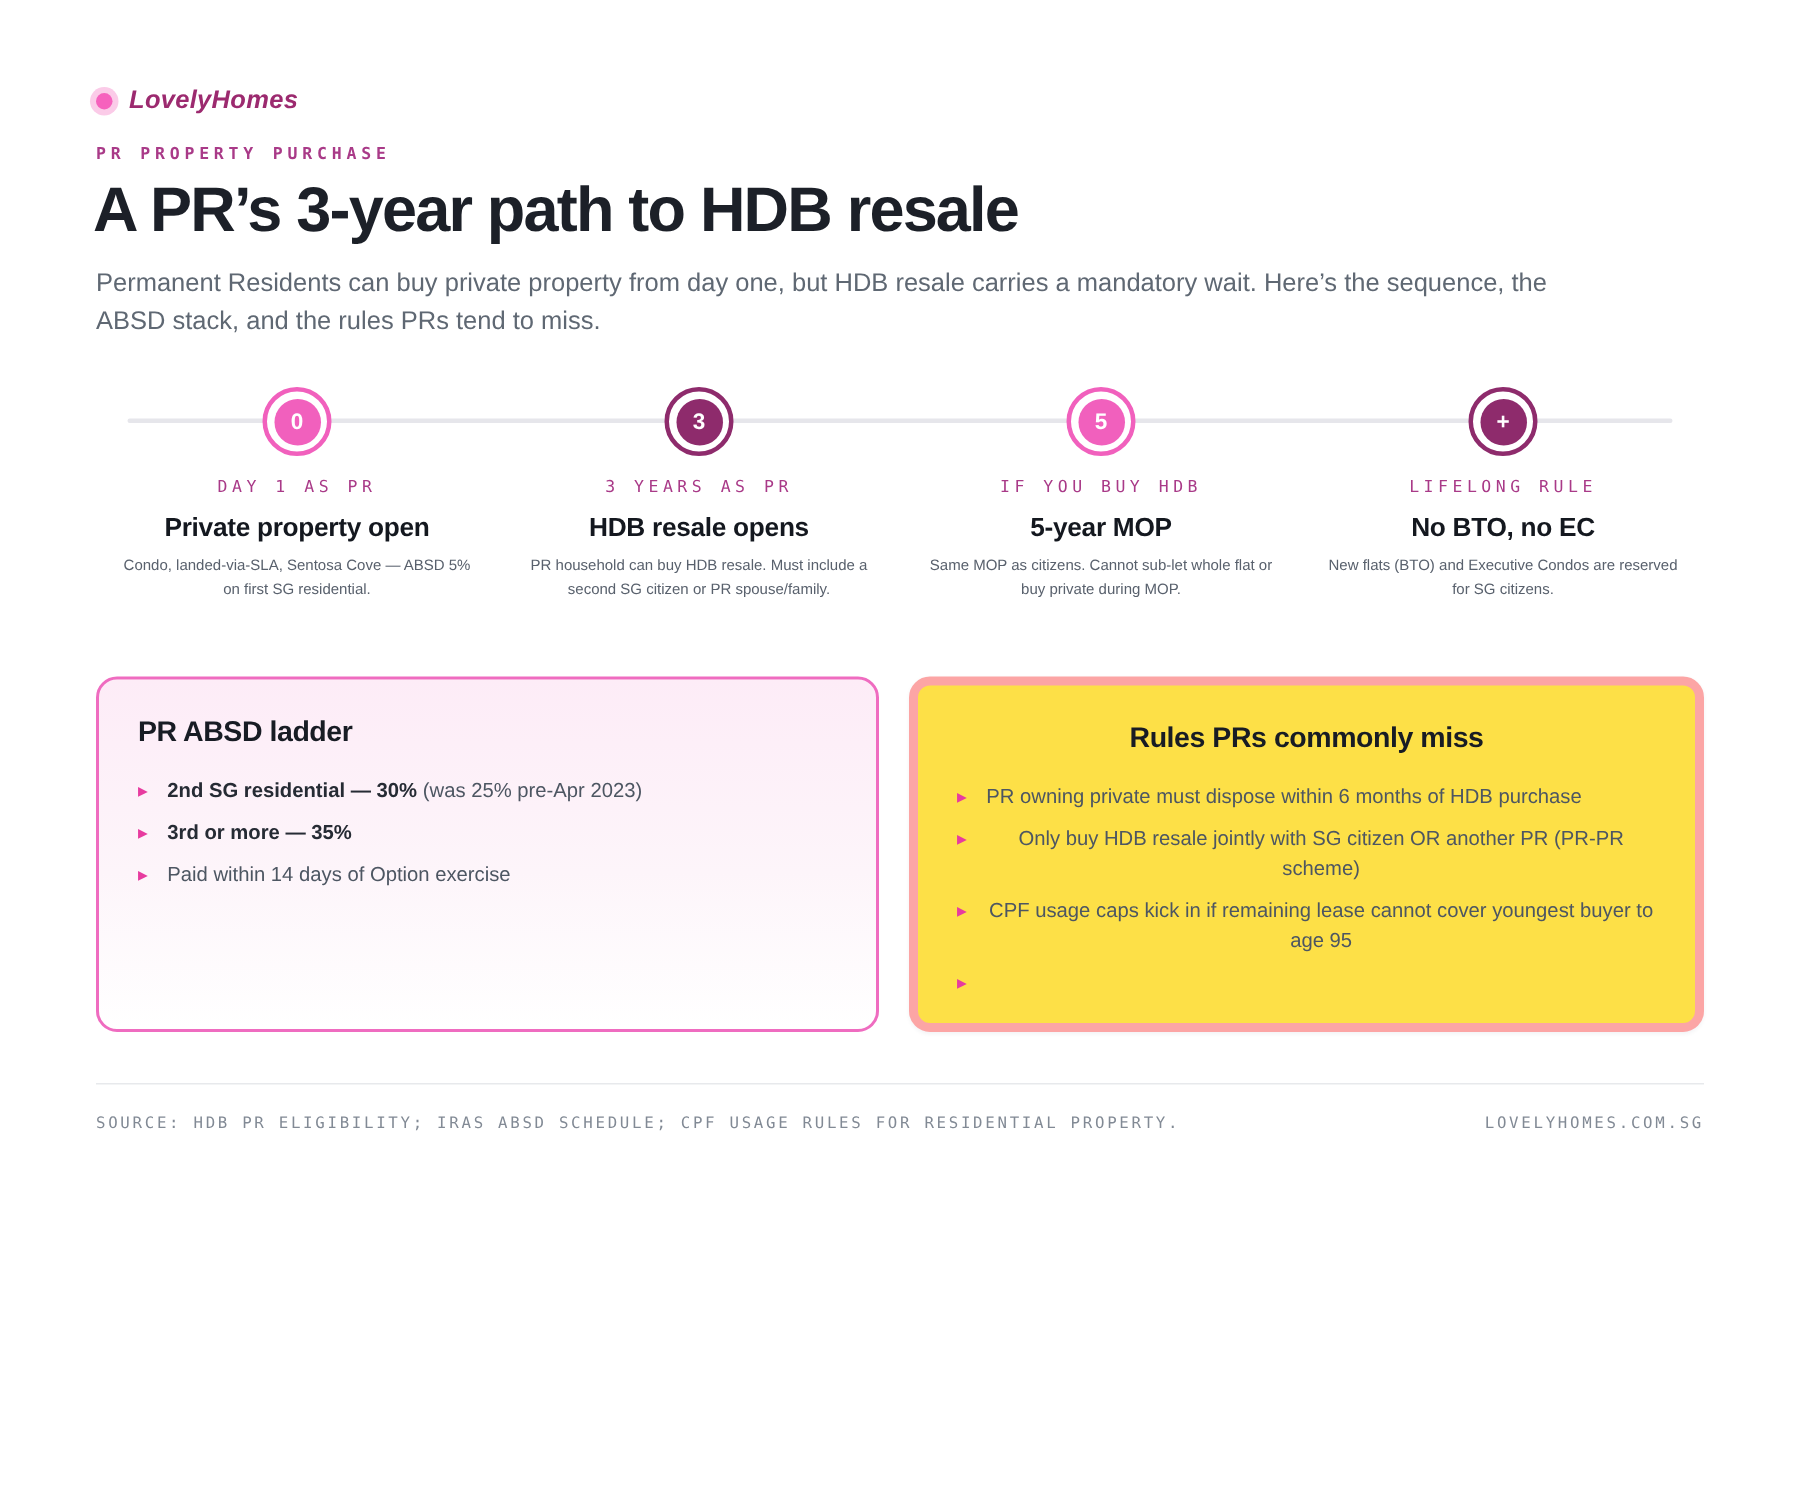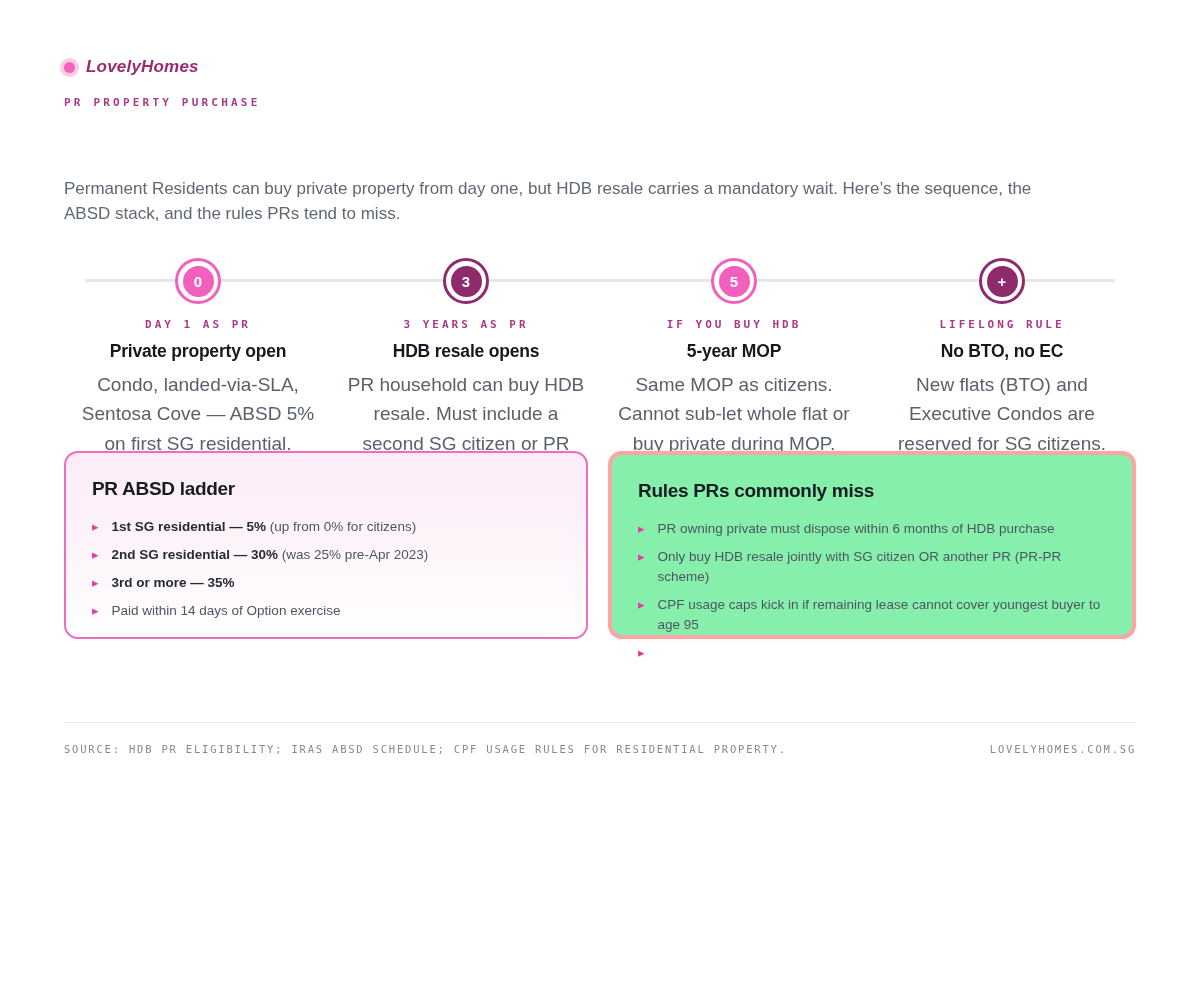--- a/index.html
+++ b/index.html
@@ -40,33 +40,33 @@
   }
   .badge-inner {
     width:31px; height:31px; border-radius:50%; background:#f160bd;
     display:flex; align-items:center; justify-content:center;
     color:#ffffff; font-weight:bold; font-size:15px; line-height:1;
   }
   .step.plum .badge-outer { border-color:#8e2b6c; }
   .step.plum .badge-inner { background:#8e2b6c; }
   .kicker {
     margin-top:14px; font-family:"DejaVu Sans Mono", monospace;
-    font-size:11px; font-weight:bold; letter-spacing:3px; color:#a93a88;
+    font-size:11px; font-weight:normal; letter-spacing:3px; color:#a93a88;
   }
   .step-heading { margin-top:10px; font-size:17.5px; font-weight:bold; color:#14181f; letter-spacing:-0.2px; }
-  .step-desc { margin-top:8px; padding:0 12px; font-size:19px; line-height:1.55; color:#59616d; }
+  .step-desc { margin-top:8px; padding:0 12px; font-size:10px; line-height:1.55; color:#59616d; }
 
   
   .cards { position:absolute; left:64px; top:451px; width:1072px; display:flex; gap:20px; }
-  .card { flex:1; height:188px; border-radius:14px; padding:25px 26px; }
+  .card { flex:1; height:237px; border-radius:14px; padding:25px 26px; }
   .card.pink {
     border:2px solid #ef6cc0;
     background:linear-gradient(180deg, #fdecf7 0%, #fdf5fa 55%, #ffffff 100%);
   }
-  .card.plain { border:4px solid #fca5a5; background:#86efac; box-shadow:0 1px 3px rgba(25,25,50,0.05); }
+  .card.plain { border:6px solid #fca5a5; background:#fde047; box-shadow:0 1px 3px rgba(25,25,50,0.05);text-align:center; }
   .card-title { font-size:19px; font-weight:800; color:#181c24; letter-spacing:-0.3px; }
   .card-list { margin-top:17px; }
   .bullet { display:flex; gap:13px; margin-bottom:8px; font-size:13.5px; line-height:20px; color:#4d5662; }
   .bullet-marker { flex:0 0 auto; }
   .bullet-marker::before { content:"▸"; color:#e73b9f; font-size:13px; }
   .bullet .strong-part { font-weight:bold; color:#262b34; }
   .bullet .strong-part:empty { display:none; }
 
   
   .footer-divider { position:absolute; left:64px; top:722px; width:1072px; height:1px; background:#e7e9ec; }
@@ -81,20 +81,21 @@
 <body>
 
 <div class="page">
 
   <div class="brand">
     <span class="brand-dot"></span>
     <span class="brand-name">LovelyHomes</span>
   </div>
 
   <div class="eyebrow">PR PROPERTY PURCHASE</div>
+  <h1 class="title">A PR’s 3-year path to HDB resale</h1>
   <p class="subtitle">Permanent Residents can buy private property from day one, but HDB resale carries a mandatory wait. Here’s the sequence, the ABSD stack, and the rules PRs tend to miss.</p>
 
   <div class="timeline">
     <div class="timeline-line"></div>
     <div class="steps">
 
       <div class="step pink">
         <div class="badge-outer">
           <div class="badge-inner">0</div>
         </div>
@@ -133,24 +134,20 @@
     </div>
   </div>
 
   <div class="cards">
 
     <div class="card pink">
       <div class="card-title">PR ABSD ladder</div>
       <div class="card-list">
         <div class="bullet">
           <span class="bullet-marker"></span>
-          <span><span class="strong-part">1st SG residential — 5%</span><span> (up from 0% for citizens)</span></span>
-        </div>
-        <div class="bullet">
-          <span class="bullet-marker"></span>
           <span><span class="strong-part">2nd SG residential — 30%</span><span> (was 25% pre-Apr 2023)</span></span>
         </div>
         <div class="bullet">
           <span class="bullet-marker"></span>
           <span><span class="strong-part">3rd or more — 35%</span><span></span></span>
         </div>
         <div class="bullet">
           <span class="bullet-marker"></span>
           <span><span>Paid within 14 days of Option exercise</span></span>
         </div>

